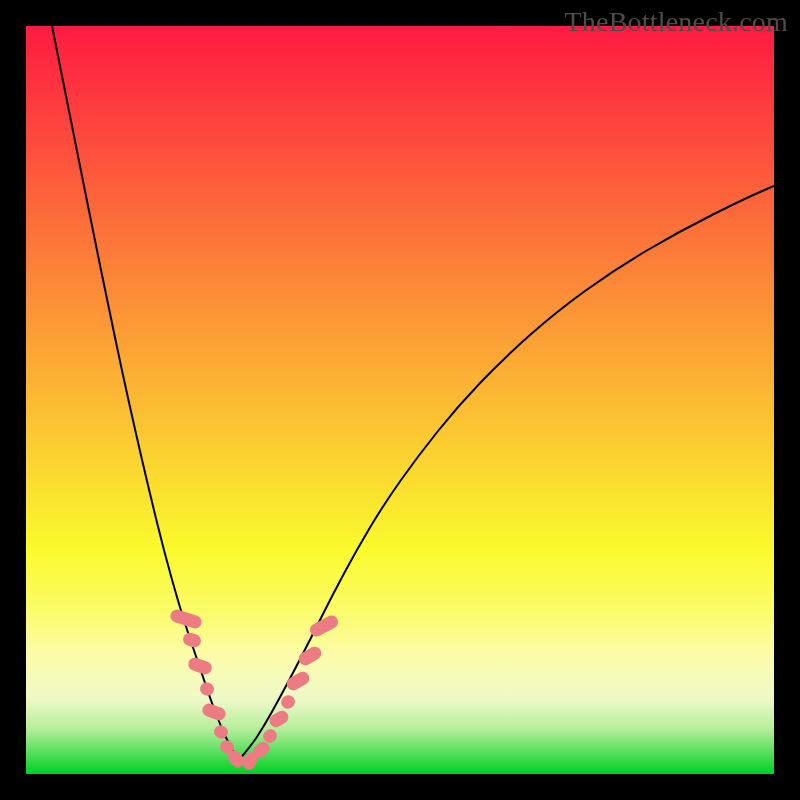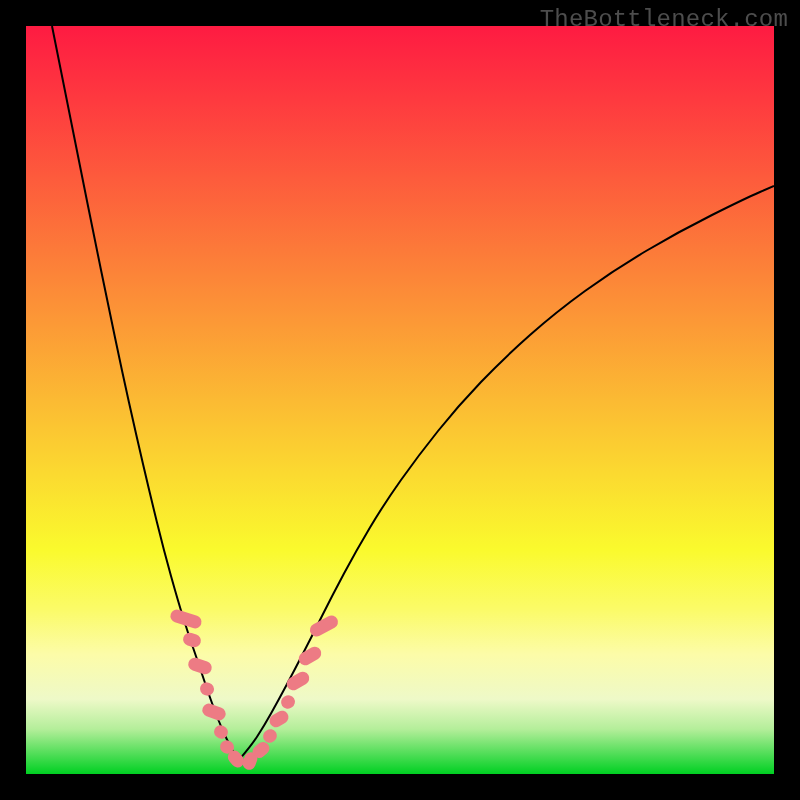--- a/index.html
+++ b/index.html
@@ -24,25 +24,25 @@
     left: 0;
     top: 0;
     width: 100%;
     height: 100%;
   }
   .watermark {
     position: absolute;
     top: 6px;
     right: 12px;
     color: #4d4d4d;
-    font-size: 24px;
+    font-size: 28px;
     font-weight: 400;
     letter-spacing: 0.2px;
     user-select: none;
-    font-family: Liberation Mono, monospace;
+    font-family: Liberation Serif, serif;
   }
   svg.curves {
     position: absolute;
     left: 0;
     top: 0;
     width: 100%;
     height: 100%;
   }
 </style>
 </head>

